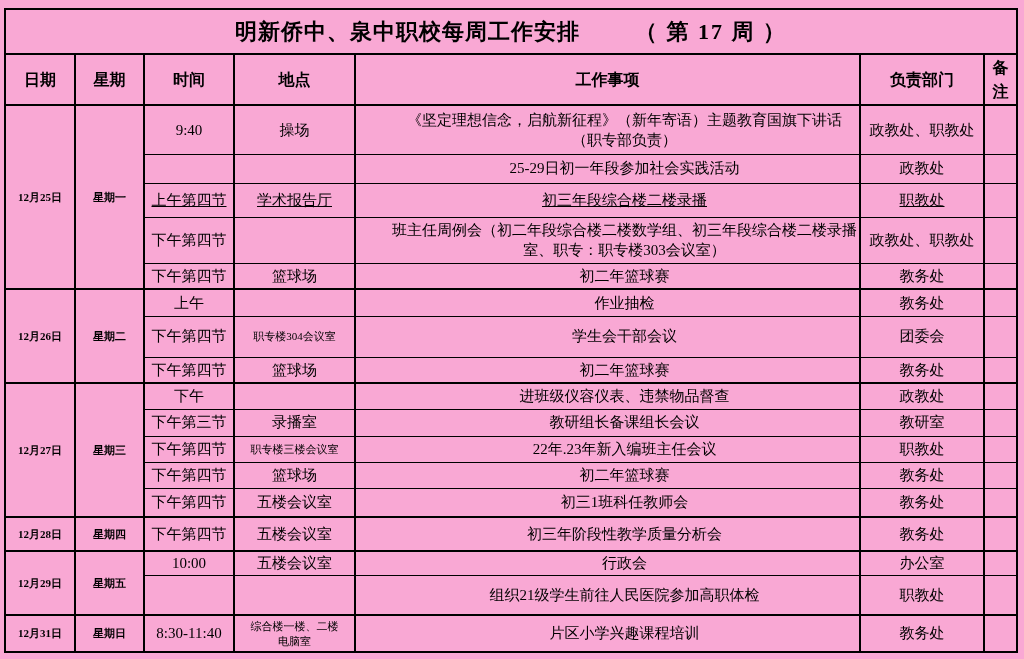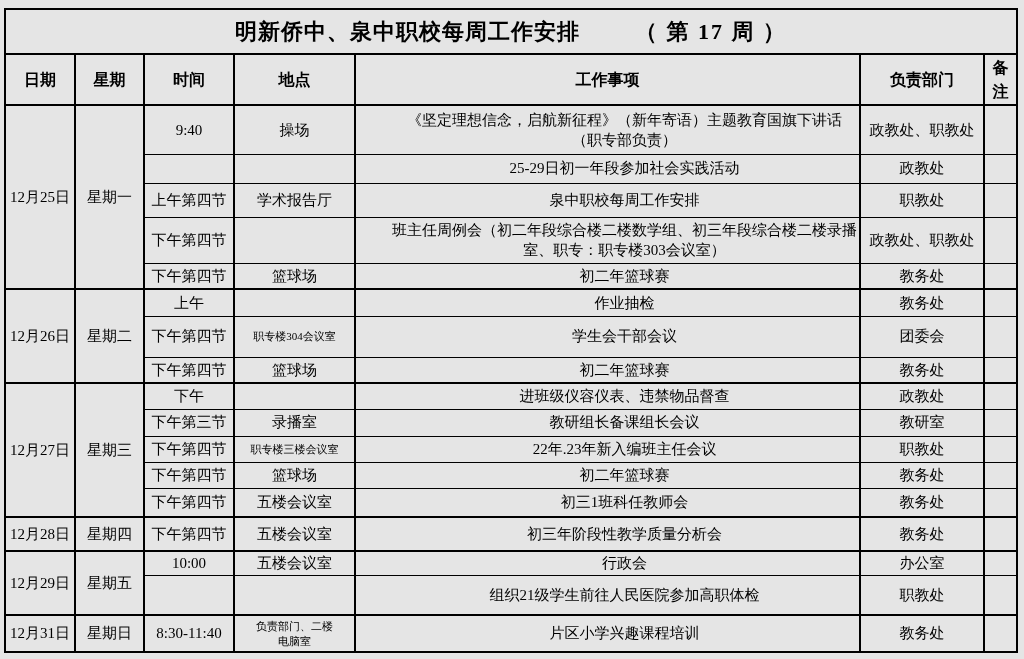--- a/index.html
+++ b/index.html
@@ -7,21 +7,21 @@
     padding: 0;
     background: #ffffff;
     font-family: "Liberation Serif", serif;
     color: #000;
   }
   .sheet {
     width: 1024px;
     height: 659px;
     box-sizing: border-box;
     padding: 8px 0 0 4px;
-    background: #e5e5e5;
+    background: #f9a8d4;
     overflow: hidden;
   }
   table.schedule {
     border-collapse: collapse;
     table-layout: fixed;
     width: 1012px;
     border: 2px solid #000;
   }
   col.c-date     { width: 70px; }
   col.c-weekday  { width: 69px; }
@@ -54,27 +54,27 @@
     border-width: 2px;
     height: 49px;
     font-size: 16px;
     font-weight: bold;
   }
   th.note-h { word-break: break-all; line-height: 1.45; padding: 0 1px; }
 
   td.task-cell { white-space: pre-line; padding-left: 36px; }
   td.location-cell { white-space: pre-line; }
   td.location-cell.small { font-size: 11px; line-height: 1.3; }
-  td.date-cell, td.weekday-cell { font-size: 15px; }
+  td.date-cell, td.weekday-cell { font-size: 11px; font-weight: bold; }
 
   tbody tr.gs td { border-top-width: 2px; }
 
   tbody tr:nth-child(1)  { height: 49px; }
   tbody tr:nth-child(2)  { height: 29px; margin-top: 40px; }
-  tbody tr:nth-child(3)  { height: 34px; }
+  tbody tr:nth-child(3)  { height: 34px; text-decoration: underline; }
   tbody tr:nth-child(4)  { height: 46px; }
   tbody tr:nth-child(5)  { height: 26px; }
   tbody tr:nth-child(6)  { height: 27px; }
   tbody tr:nth-child(7)  { height: 41px; }
   tbody tr:nth-child(8)  { height: 26px; }
   tbody tr:nth-child(9)  { height: 26px; }
   tbody tr:nth-child(10) { height: 27px; margin-top: 18px; }
   tbody tr:nth-child(11) { height: 26px; }
   tbody tr:nth-child(12) { height: 26px; }
   tbody tr:nth-child(13) { height: 29px; }
@@ -127,21 +127,21 @@
         <tr>
           <td class="time-cell"></td>
           <td class="location-cell"></td>
           <td class="task-cell">25-29日初一年段参加社会实践活动</td>
           <td class="dept-cell">政教处</td>
           <td class="note-cell"></td>
         </tr>
         <tr>
           <td class="time-cell">上午第四节</td>
           <td class="location-cell">学术报告厅</td>
-          <td class="task-cell">泉中职校每周工作安排</td>
+          <td class="task-cell">初三年段综合楼二楼录播</td>
           <td class="dept-cell">职教处</td>
           <td class="note-cell"></td>
         </tr>
         <tr>
           <td class="time-cell">下午第四节</td>
           <td class="location-cell"></td>
           <td class="task-cell">班主任周例会（初二年段综合楼二楼数学组、初三年段综合楼二楼录播
 室、职专：职专楼303会议室）</td>
           <td class="dept-cell">政教处、职教处</td>
           <td class="note-cell"></td>
@@ -235,21 +235,21 @@
           <td class="time-cell"></td>
           <td class="location-cell"></td>
           <td class="task-cell">组织21级学生前往人民医院参加高职体检</td>
           <td class="dept-cell">职教处</td>
           <td class="note-cell"></td>
         </tr>
         <tr class="gs">
           <td class="date-cell" rowspan="1">12月31日</td>
           <td class="weekday-cell" rowspan="1">星期日</td>
           <td class="time-cell">8:30-11:40</td>
-          <td class="location-cell small">负责部门、二楼
+          <td class="location-cell small">综合楼一楼、二楼
 电脑室</td>
           <td class="task-cell">片区小学兴趣课程培训</td>
           <td class="dept-cell">教务处</td>
           <td class="note-cell"></td>
         </tr>
       </tbody>
   </table>
 </div>
 
 </body></html>

